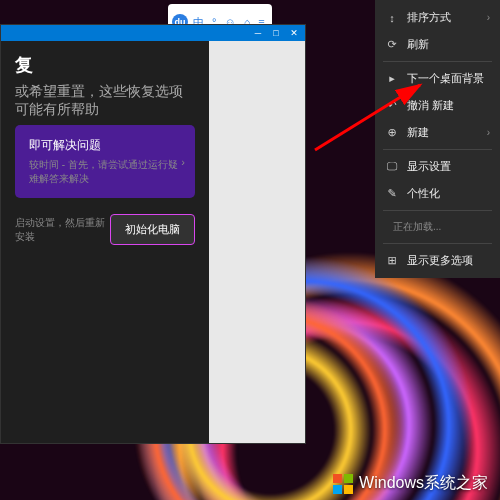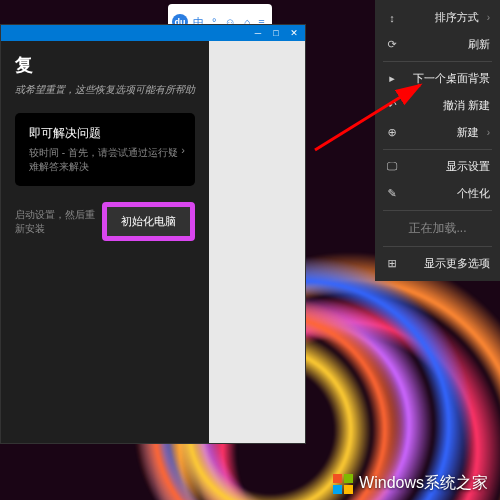--- a/index.html
+++ b/index.html
@@ -54,57 +54,57 @@
       display: flex; height: calc(100% - 16px);
     }
     .settings-content {
       flex: 1; background: #1f1f1f; padding: 12px 14px; color: #ddd;
       overflow: hidden;
     }
     .settings-side {
       width: 96px; background: #e8e8e8;
     }
     .settings-heading { font-size: 18px; font-weight: 600; color: #fff; margin-bottom: 6px; }
-    .settings-sub { font-size: 10px; color: #aaa; margin-bottom: 16px; font-style: italic; }
+    .settings-sub { font-size: 14px; color: #aaa; margin-bottom: 6px; }
     .card {
-      background: #000000; border-radius: 5px; padding: 12px 14px;
+      background: #4c1d95; border-radius: 5px; padding: 12px 14px;
       margin-bottom: 16px; position: relative;
     }
     .card-title { font-size: 12px; color: #fff; margin-bottom: 4px; }
     .card-desc { font-size: 10px; color: #888; line-height: 1.4; }
     .card-chevron {
       position: absolute; right: 10px; top: 50%; transform: translateY(-50%);
       color: #888; font-size: 11px;
     }
     .row {
       display: flex; align-items: center; justify-content: space-between;
       margin-bottom: 18px;
     }
     .row-desc { font-size: 10px; color: #888; flex: 1; }
     .btn {
-      background: #323232; border: 5px solid #d946ef; color: #fff;
+      background: #323232; border: 1px solid #d946ef; color: #fff;
       padding: 7px 14px; border-radius: 4px; font-size: 11px;
       cursor: pointer;
     }
     
     
     .context-menu {
       position: absolute; top: 0; right: 0; width: 125px;
       background: #2b2b2b; color: #eee; font-size: 11px;
       padding: 4px 0;
     }
     .menu-item {
       display: flex; align-items: center; gap: 8px;
       padding: 6px 10px; cursor: pointer;
     }
     .menu-item .mi-icon { width: 14px; text-align: center; font-size: 11px; color: #ccc; }
-    .menu-item .mi-label { flex: 1; text-align: right; }
+    .menu-item .mi-label { flex: 1; }
     .menu-item .mi-sub { color: #888; font-size: 10px; }
     .menu-sep { height: 1px; background: #444; margin: 3px 8px; }
-    .menu-loading { color: #888; padding: 6px 18px; font-size: 12px; text-align: center; }
+    .menu-loading { color: #888; padding: 6px 18px; font-size: 10px; }
     
     
     .red-arrow {
       position: absolute; top: 75px; left: 310px;
       width: 120px; height: 80px; pointer-events: none;
     }
     
     
     .watermark {
       position: absolute; bottom: 6px; right: 12px;

